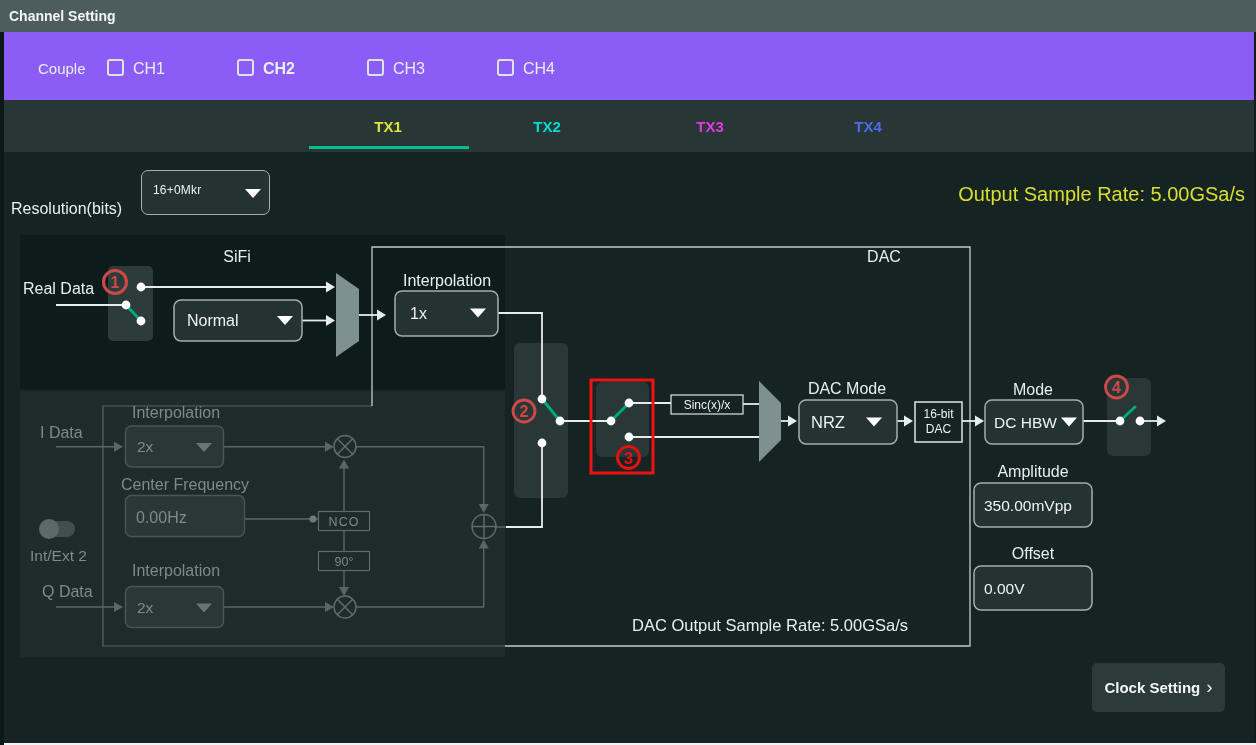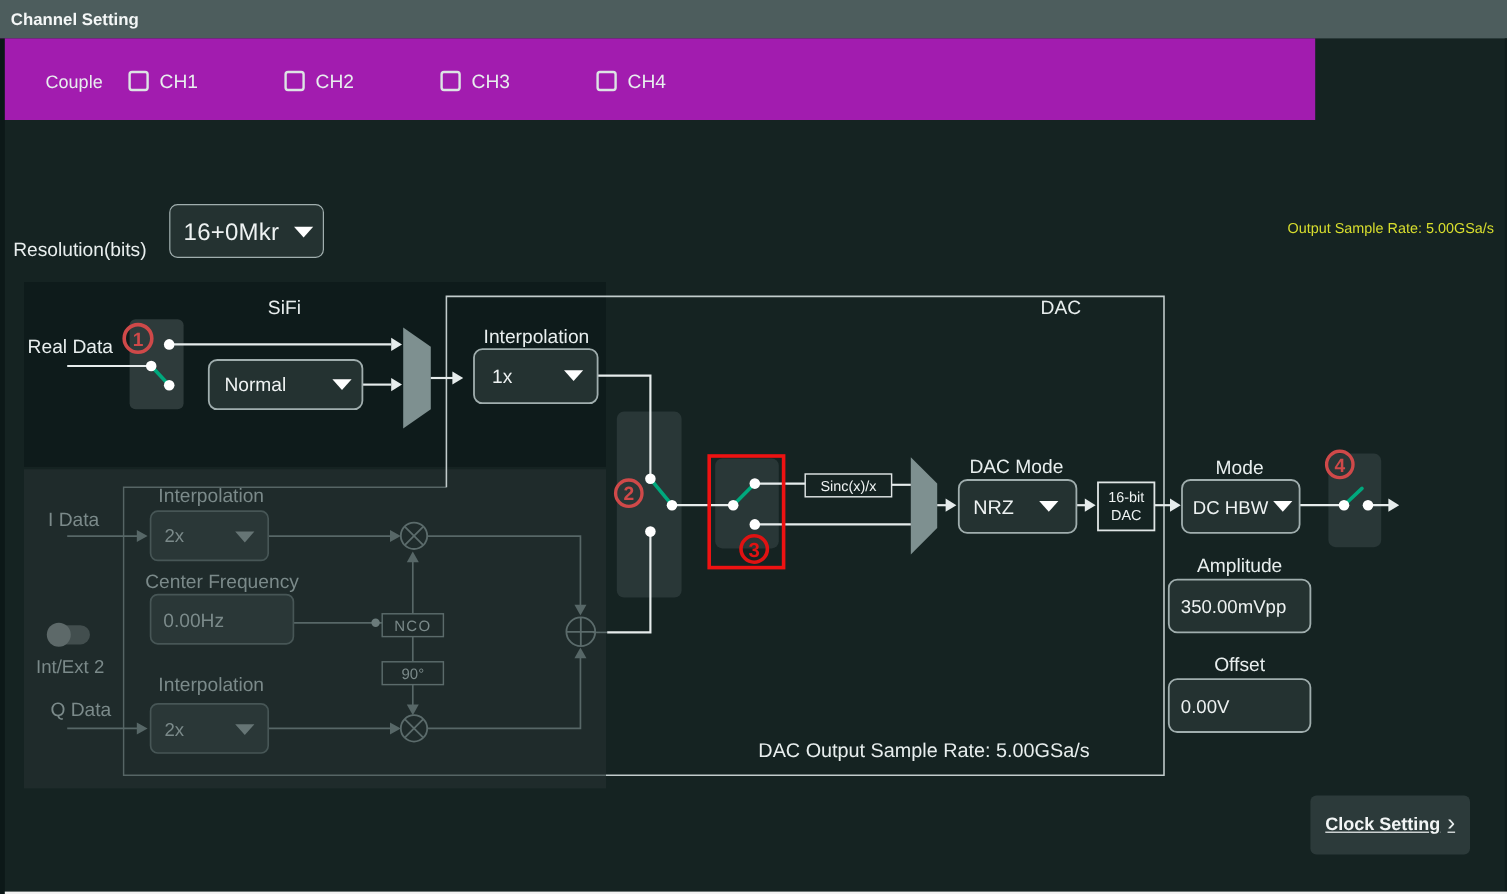--- a/index.html
+++ b/index.html
@@ -1,55 +1,62 @@
 <!DOCTYPE html>
 <html><head>
 <meta charset="utf-8">
 <style>
   html,body{margin:0;padding:0;background:#142121;}
   .page{position:relative;width:1256px;height:745px;background:#152322;
     font-family:"Liberation Sans",sans-serif;overflow:hidden;}
   .titlebar{position:absolute;left:0;top:0;width:1256px;height:32px;background:#4d5d5d;
     color:#f4f7f7;font-size:14px;font-weight:bold;line-height:32px;padding-left:9px;box-sizing:border-box;}
-  .couple{position:absolute;left:0;top:32px;width:1096px;height:68px;background:#a21caf;}
+  .couple{position:absolute;left:0;top:32px;width:1256px;height:68px;background:#8b5cf6;}
   .couple .lbl{position:absolute;left:38px;top:0;height:68px;line-height:73px;color:#e8eeee;font-size:15px;}
   .cb{position:absolute;top:27px;width:17px;height:17px;box-sizing:border-box;border:2px solid #dde4e4;border-radius:3px;background:transparent;}
   .cbl{position:absolute;top:1px;height:68px;line-height:72px;color:#e8eeee;font-size:16px;}
   .tabs{position:absolute;left:0;top:100px;width:1256px;height:52px;background:#293636;}
   .tab{position:absolute;top:0;height:52px;line-height:54px;font-size:15px;font-weight:bold;transform:translateX(-50%);}
   .underline{position:absolute;left:309px;top:46px;width:160px;height:3px;background:#00bf8e;}
   .resl{position:absolute;left:11px;top:200px;color:#e8eeee;font-size:16px;}
   .resbox{position:absolute;left:141px;top:170px;width:129px;height:45px;box-sizing:border-box;
-    border:1.5px solid #a0aeae;border-radius:7px;background:#243231;color:#eef2f2;font-size:20px;}
+    border:1.5px solid #a0aeae;border-radius:7px;background:#243231;color:#eef2f2;font-size:12px;}
   .resbox span{position:absolute;left:11px;top:12px;letter-spacing:0.2px;}
   .caret{position:absolute;right:8px;top:18px;width:0;height:0;border-left:8px solid transparent;
     border-right:8px solid transparent;border-top:9px solid #fff;}
-  .osr{position:absolute;right:11px;top:183px;color:#d8de2e;font-size:12px;}
+  .osr{position:absolute;right:11px;top:183px;color:#d8de2e;font-size:20px;}
   .clock{position:absolute;left:1092px;top:663px;width:133px;height:49px;border-radius:5px;background:#2c3a3a;
-    color:#f2f5f5;font-size:15px;font-weight:bold;display:flex;align-items:center;justify-content:center;text-decoration:underline;}
+    color:#f2f5f5;font-size:15px;font-weight:bold;display:flex;align-items:center;justify-content:center;}
   .clock .ch{font-weight:normal;font-size:19px;margin-left:6px;margin-top:-2px;color:#e8eeee;}
   .bstrip{position:absolute;left:4px;right:0;bottom:0;height:2px;background:#f2f2f2;}
   .ledge{position:absolute;left:0;top:32px;bottom:0;width:4px;background:#0c1818;}
   .redge{position:absolute;right:0;top:32px;bottom:2px;width:2px;background:#0f1c1c;}
   svg text{font-family:"Liberation Sans",sans-serif;}
 </style>
 </head>
 <body>
 <div class="page">
   <div class="titlebar">Channel Setting</div>
   <div class="couple">
     <span class="lbl">Couple</span>
     <span class="cb" style="left:107px;"></span>
       <span class="cbl" style="left:133px;">CH1</span>
     <span class="cb" style="left:237px;"></span>
-      <span class="cbl" style="left:263px;">CH2</span>
+      <span class="cbl" style="left:263px;font-weight:bold;">CH2</span>
     <span class="cb" style="left:367px;"></span>
       <span class="cbl" style="left:393px;">CH3</span>
     <span class="cb" style="left:497px;"></span>
       <span class="cbl" style="left:523px;text-align:right;">CH4</span>
+  </div>
+  <div class="tabs">
+    <span class="tab" style="left:388px;color:#e0e43a;">TX1</span>
+    <span class="tab" style="left:547px;color:#00dcd2;">TX2</span>
+    <span class="tab" style="left:710px;color:#e23ae2;">TX3</span>
+    <span class="tab" style="left:868px;color:#4b6cf0;">TX4</span>
+    <div class="underline"></div>
   </div>
   <div class="resl">Resolution(bits)</div>
   <div class="resbox">
       <span>16+0Mkr</span>
       <i class="caret"></i>
     </div>
   <div class="osr">Output Sample Rate: 5.00GSa/s</div>
 
   <svg width="1256" height="745" style="position:absolute;left:0;top:0;" viewBox="0 0 1256 745">
 

